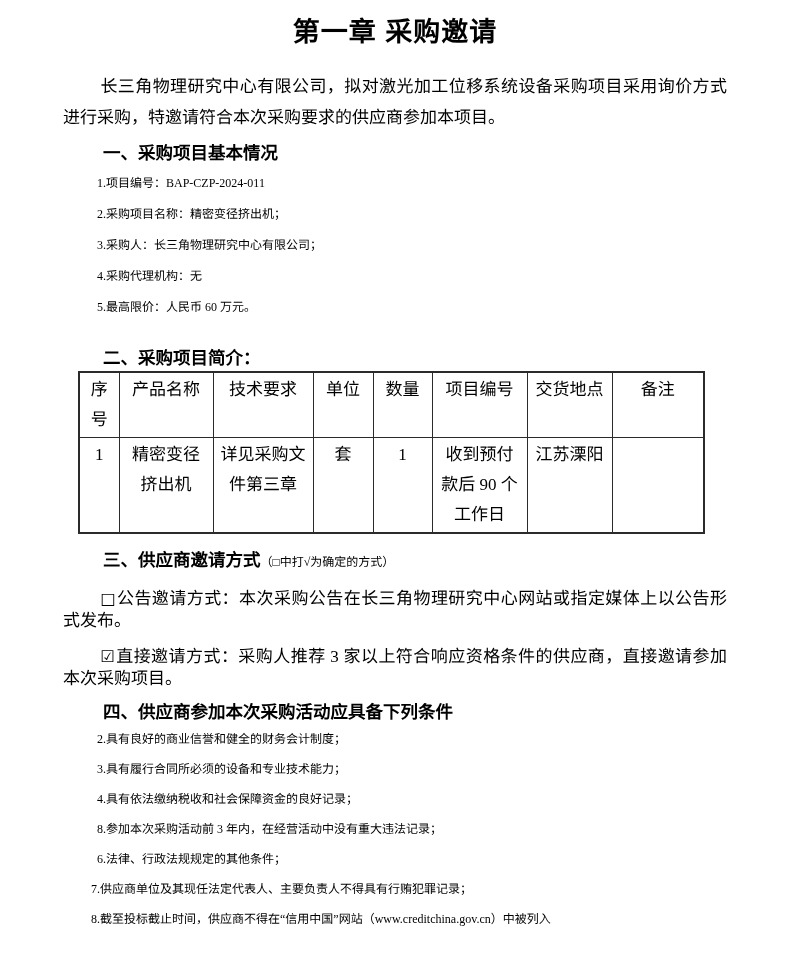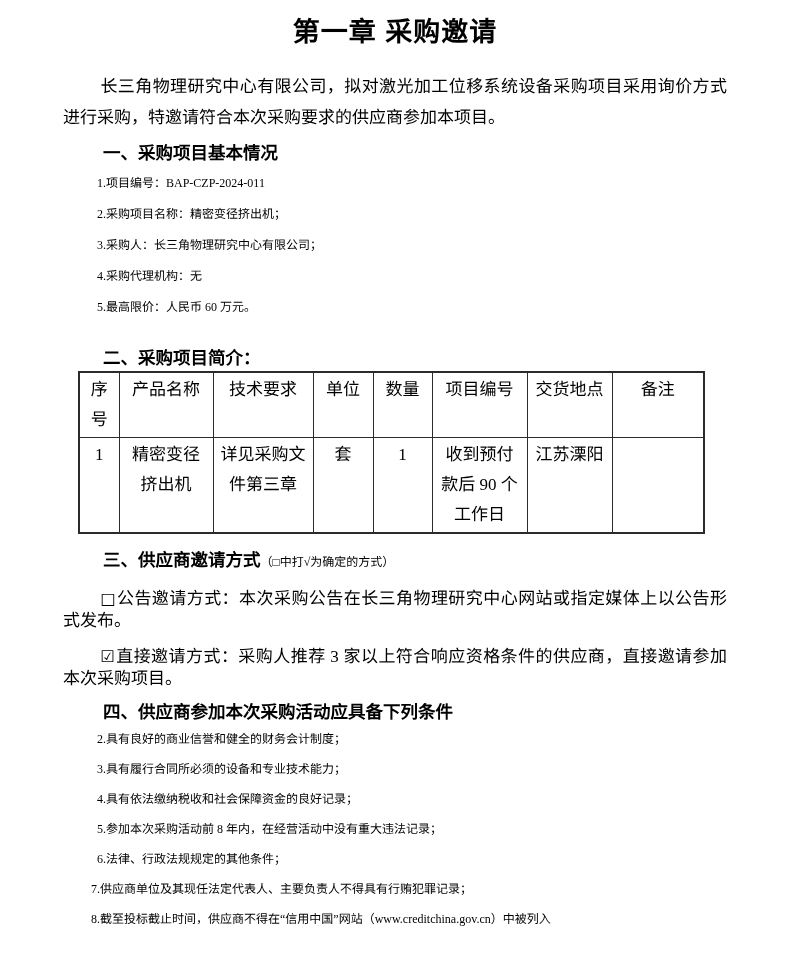--- a/index.html
+++ b/index.html
@@ -149,18 +149,18 @@
   <h2 class="sec-heading h-sec3"><span>三、供应商邀请方式</span><span class="note">（□中打√为确定的方式）</span></h2>
 
   <p class="option-para"><span class="checkbox-glyph">□</span><span>公告邀请方式：本次采购公告在长三角物理研究中心网站或指定媒体上以公告形式发布。</span></p>
 
   <p class="option-para"><span class="checkbox-glyph">☑</span><span>直接邀请方式：采购人推荐 3 家以上符合响应资格条件的供应商，直接邀请参加本次采购项目。</span></p>
 
   <h2 class="sec-heading h-sec4">四、供应商参加本次采购活动应具备下列条件</h2>
   <p class="item item4">2.具有良好的商业信誉和健全的财务会计制度；</p>
   <p class="item item4">3.具有履行合同所必须的设备和专业技术能力；</p>
   <p class="item item4">4.具有依法缴纳税收和社会保障资金的良好记录；</p>
-  <p class="item item4">5.参加本次采购活动前 8 年内，在经营活动中没有重大违法记录；</p>
+  <p class="item item4">8.参加本次采购活动前 3 年内，在经营活动中没有重大违法记录；</p>
   <p class="item item4">6.法律、行政法规规定的其他条件；</p>
   <p class="item item4 less-indent">7.供应商单位及其现任法定代表人、主要负责人不得具有行贿犯罪记录；</p>
   <p class="item item4 less-indent">8.截至投标截止时间，供应商不得在“信用中国”网站（www.creditchina.gov.cn）中被列入</p>
 
 </div>
 
 </body></html>

